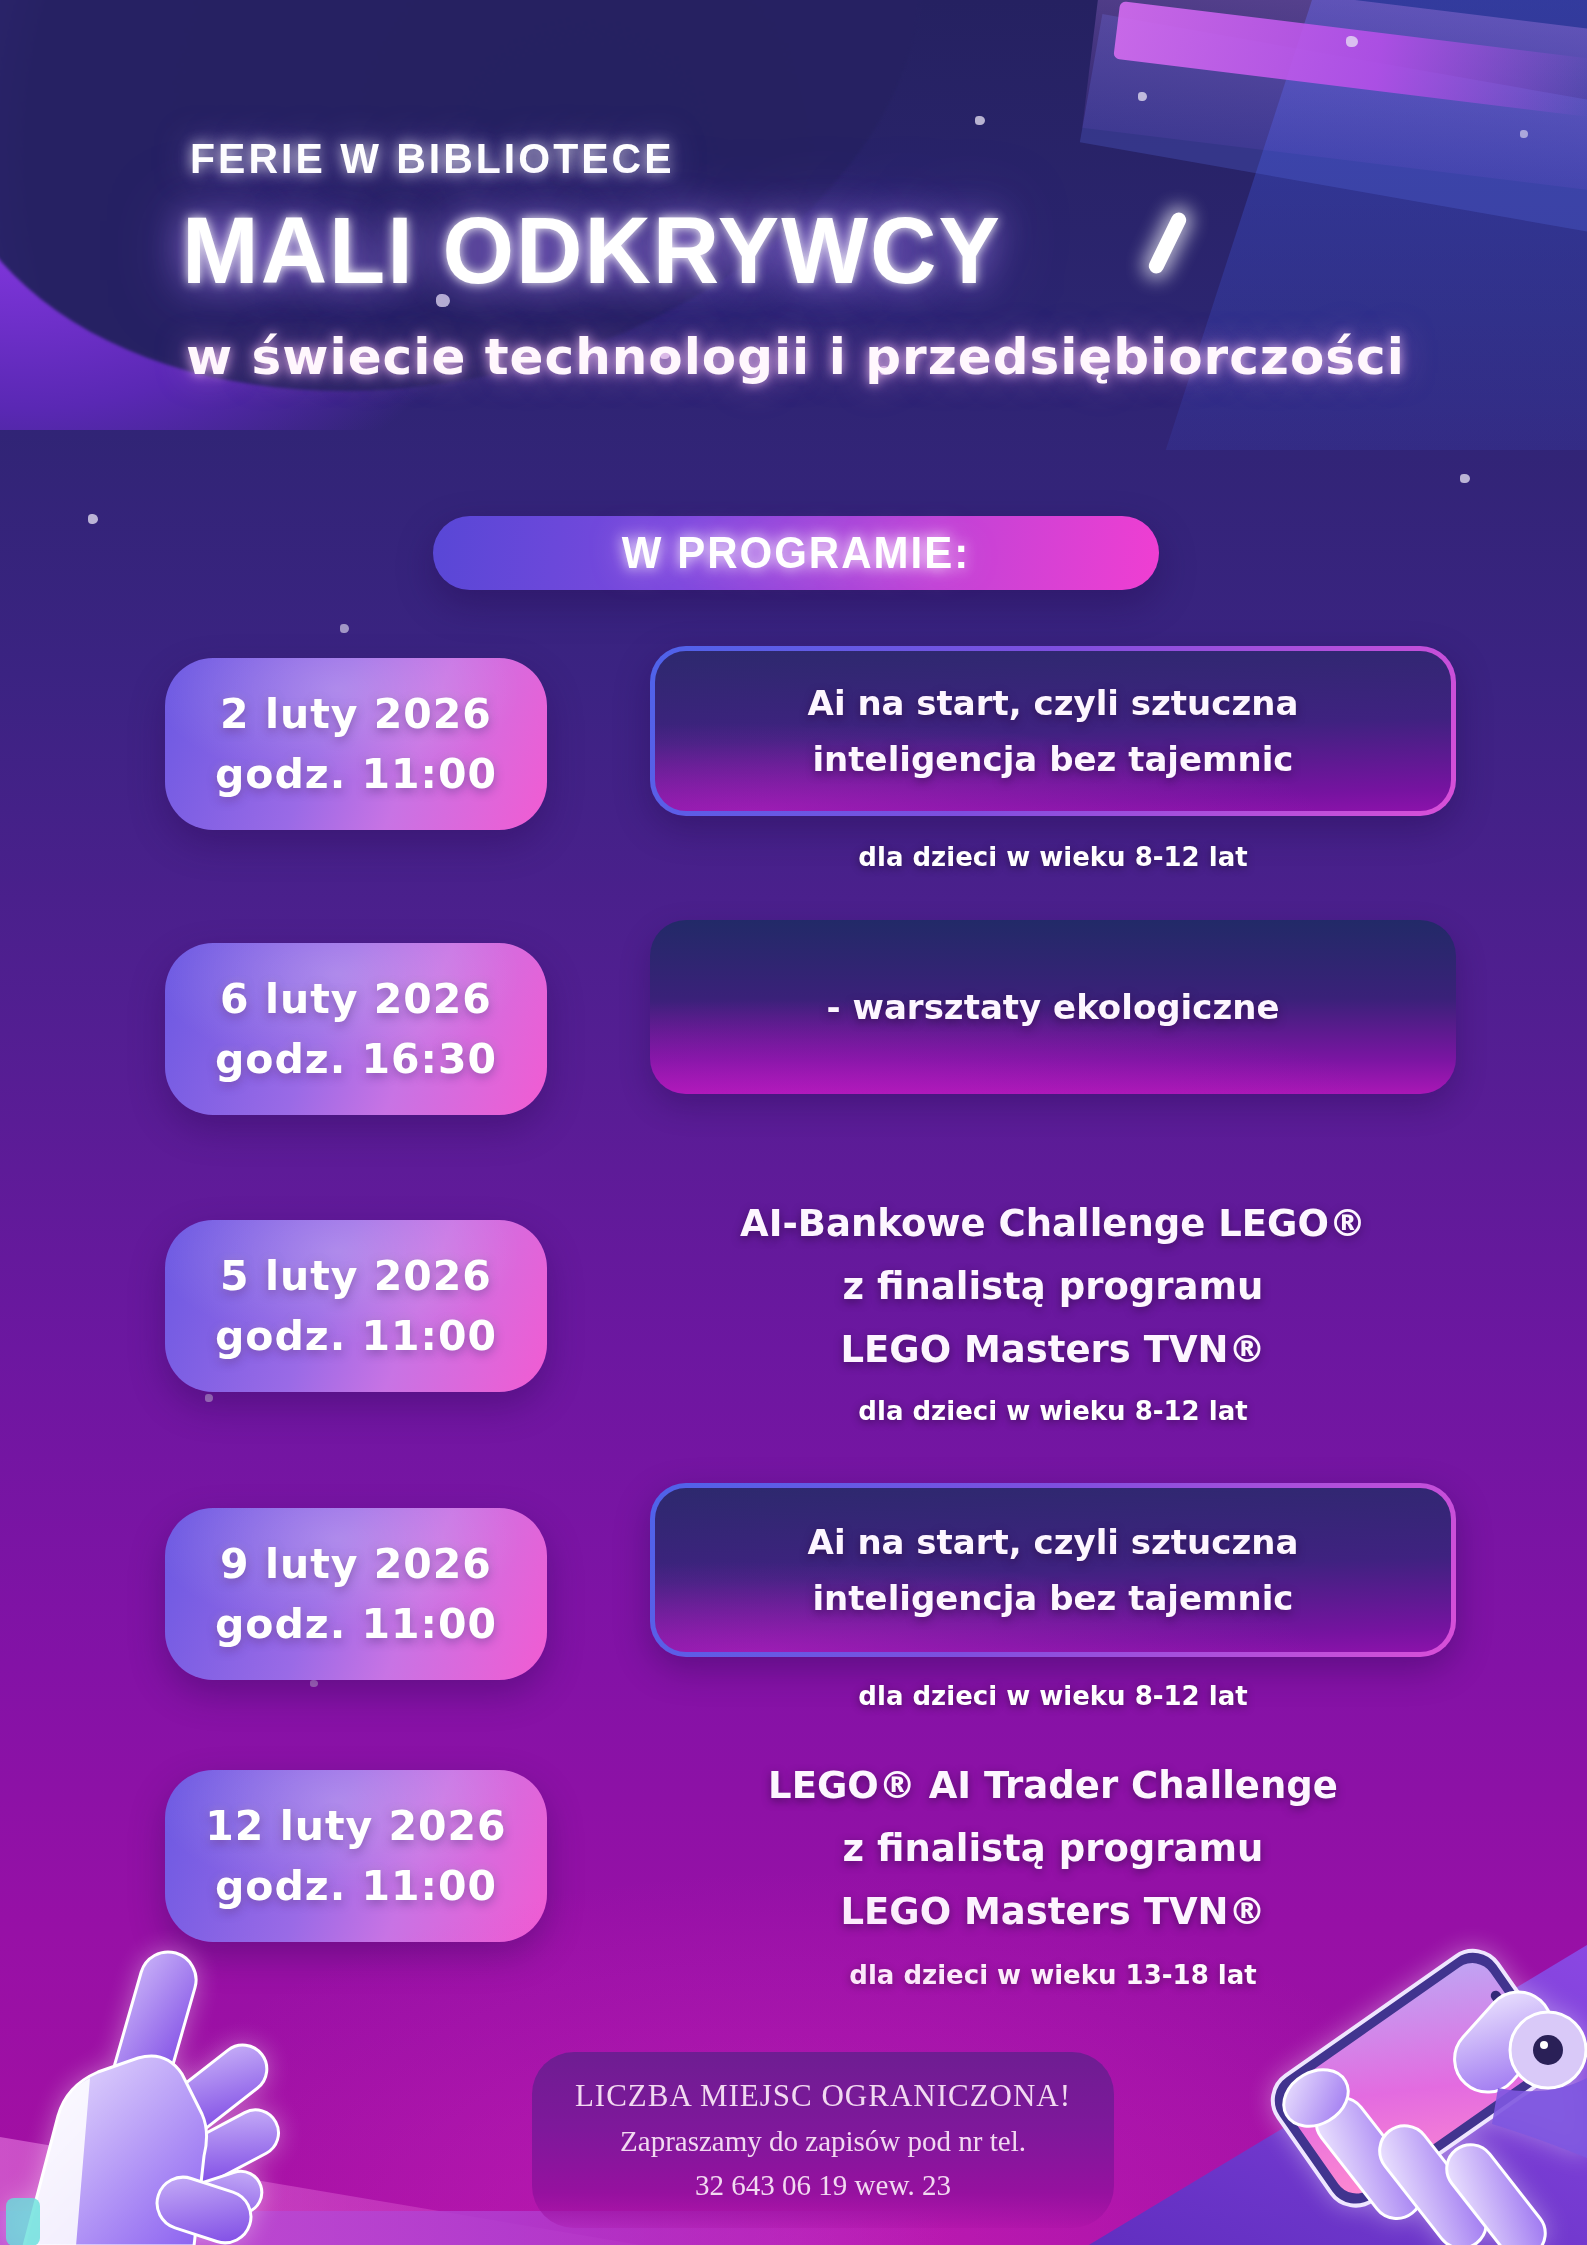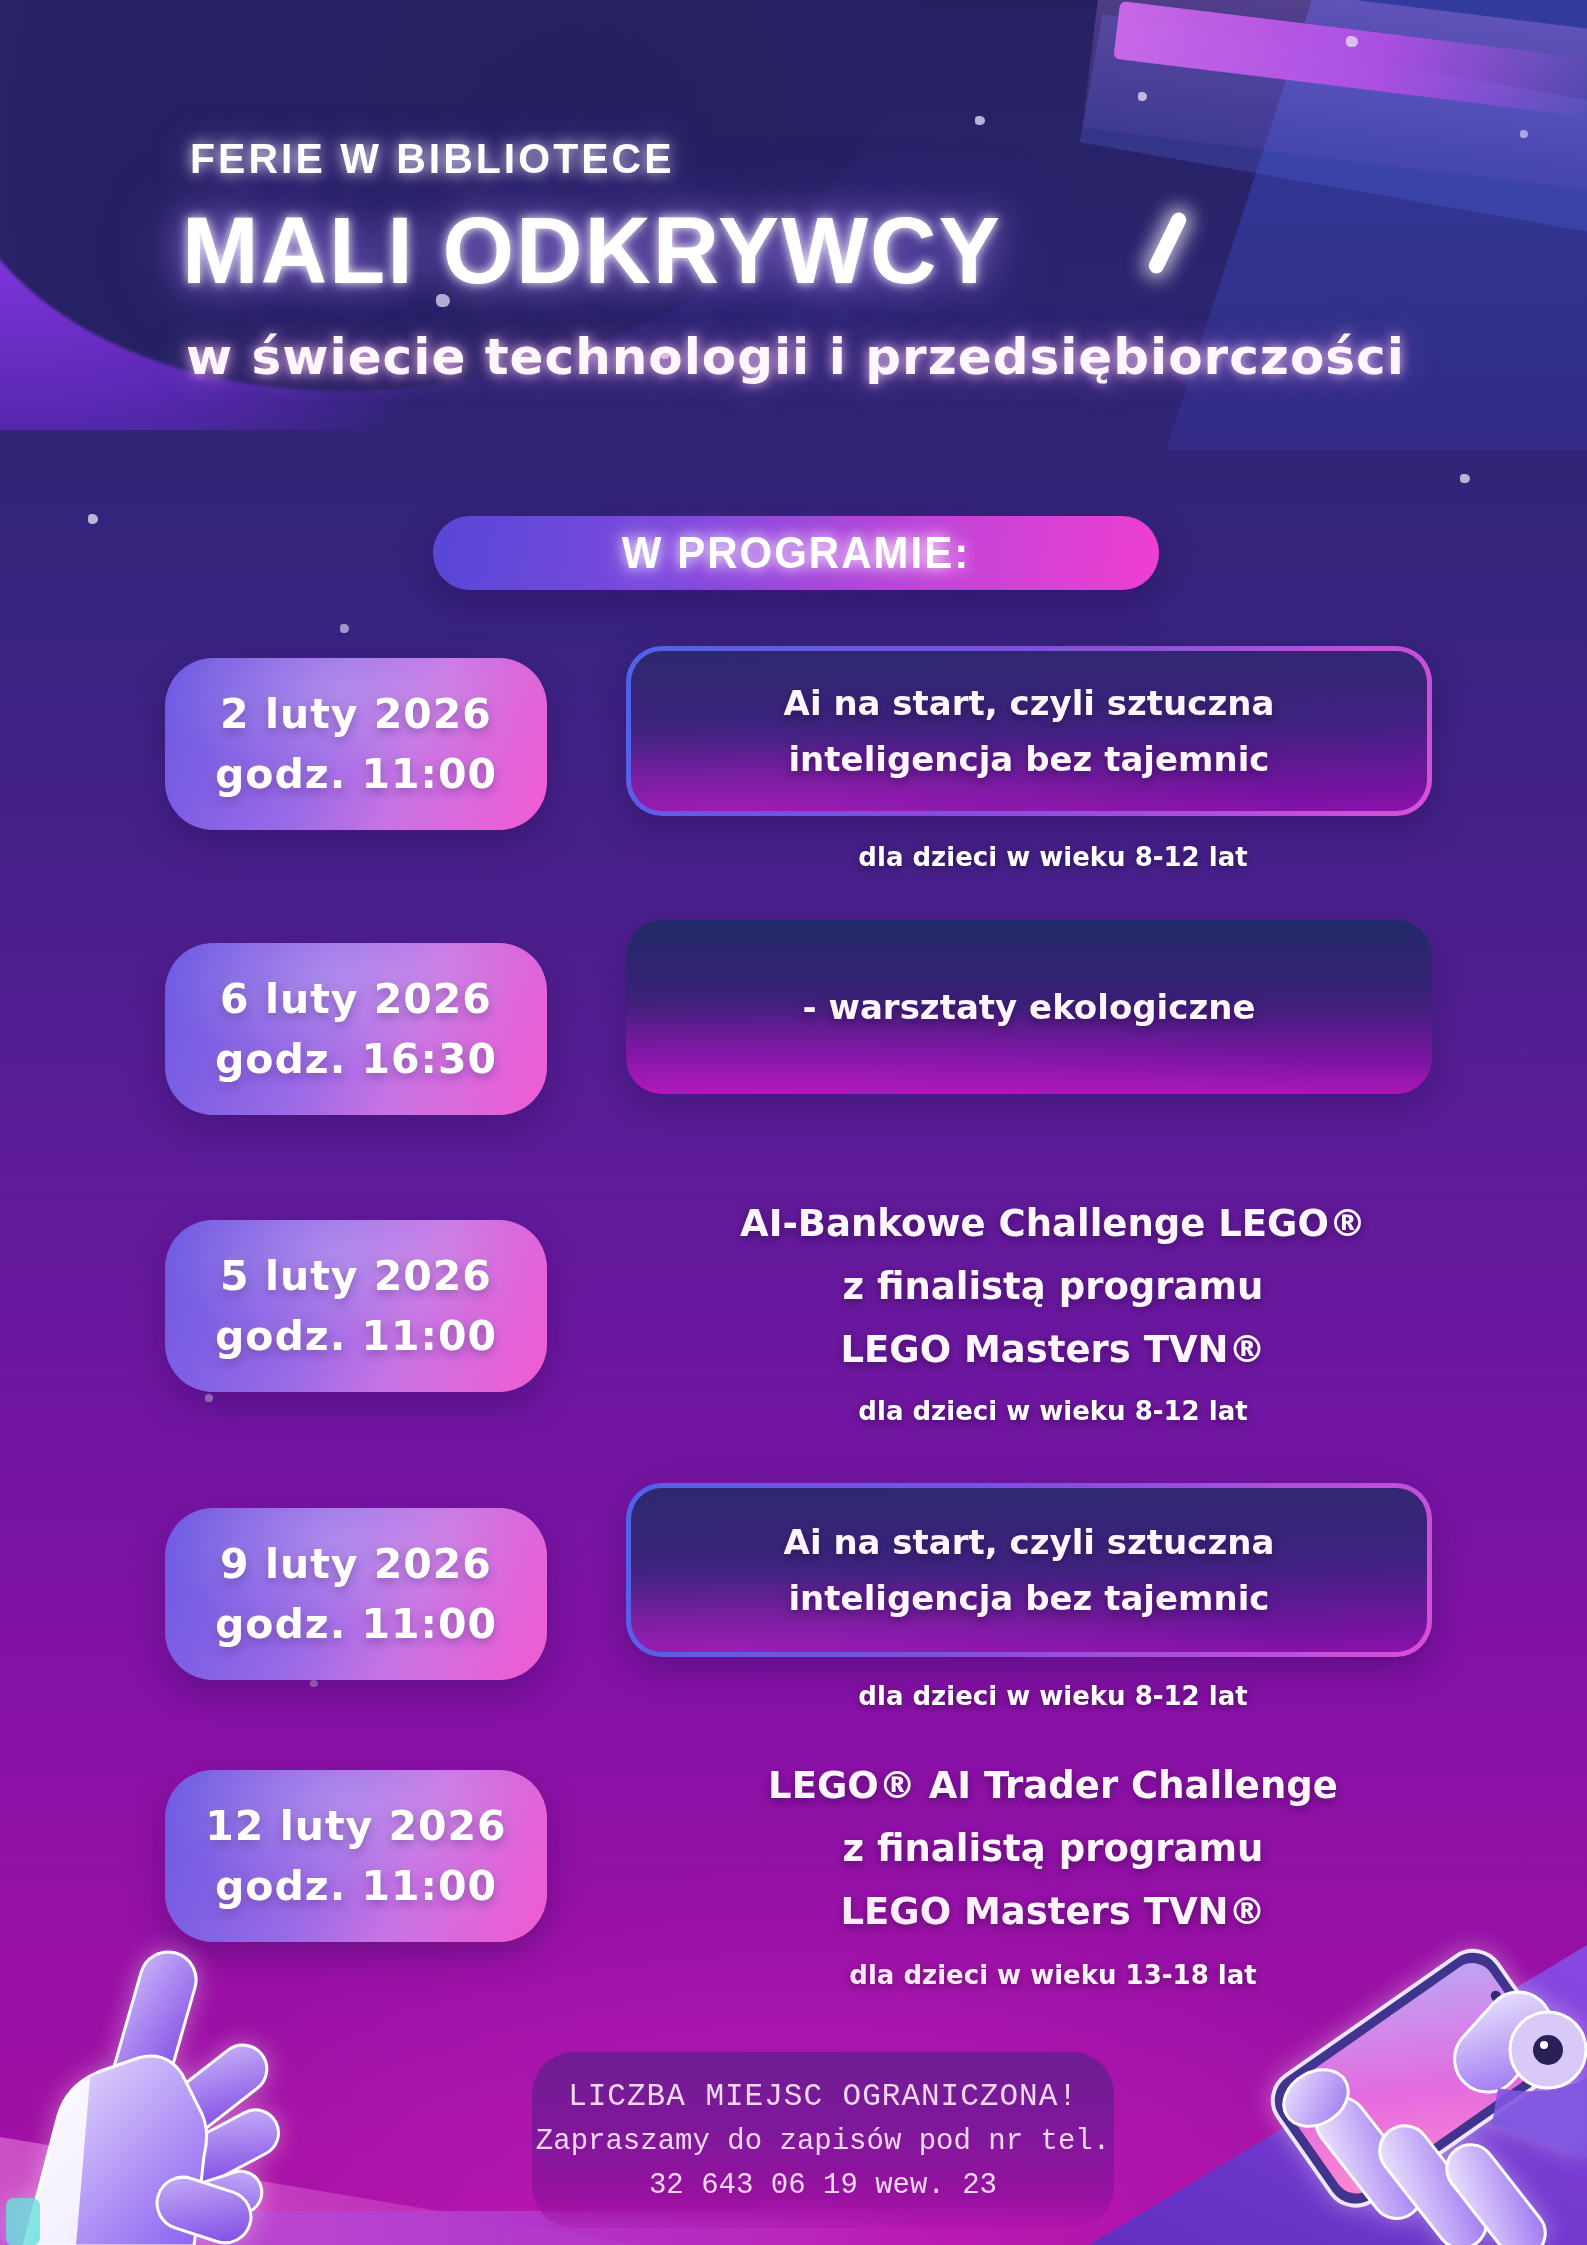--- a/index.html
+++ b/index.html
@@ -49,41 +49,41 @@
   .program-pill span{font-family:"Liberation Sans",sans-serif;font-weight:bold;font-size:42px;letter-spacing:2px;color:#fff;
     transform:scaleY(1.05);text-shadow:0 0 12px rgba(255,255,255,.9),0 0 30px rgba(255,190,255,.6);}
   
   .date-pill{position:absolute;left:165px;width:382px;height:172px;border-radius:48px;
     background:radial-gradient(80% 90% at 45% 18%,rgba(255,255,255,.22),rgba(255,255,255,0) 60%),
                linear-gradient(112deg,#6a58e2 0%,#9a6ae6 42%,#c873e4 64%,#f25bd2 100%);
     box-shadow:0 14px 34px rgba(40,10,80,.35);
     display:flex;flex-direction:column;align-items:center;justify-content:center;gap:12px;}
   .date-pill div{font-weight:bold;font-size:41px;color:#fff;letter-spacing:1px;
     text-shadow:0 3px 10px rgba(70,20,120,.5),0 0 10px rgba(255,255,255,.25);}
-  .evt-box{position:absolute;left:626px;width:806px;border-radius:36px;box-sizing:border-box;}
+  .evt-box{position:absolute;left:650px;width:806px;border-radius:36px;box-sizing:border-box;}
   .evt-box.bordered{padding:5px;
     background:linear-gradient(120deg,#4e63ea,#7e4fdf 45%,#d94fd8 100%);
     box-shadow:0 12px 34px rgba(30,10,70,.35);}
   .evt-box .inner{width:100%;height:100%;border-radius:31px;display:flex;flex-direction:column;align-items:center;justify-content:center;gap:16px;
     background:radial-gradient(130% 100% at 12% 100%,rgba(205,40,205,.45),rgba(0,0,0,0) 55%),
                linear-gradient(178deg,#2d296e 0%,#3f2280 50%,#7613a0 88%,#8c12ab 100%);}
   .evt-box.filled{display:flex;flex-direction:column;align-items:center;justify-content:center;gap:16px;
     background:radial-gradient(120% 90% at 18% 100%,rgba(195,30,200,.35),rgba(0,0,0,0) 60%),
                linear-gradient(180deg,#222a68 0%,#3a2179 45%,#7a15a2 80%,#aa17b6 100%);
     box-shadow:0 12px 30px rgba(30,10,70,.3);}
   .evt-line{font-weight:bold;font-size:34px;color:#fdf6ff;text-shadow:0 3px 9px rgba(40,10,60,.55);}
   .plain-lines{position:absolute;left:650px;width:806px;display:flex;flex-direction:column;align-items:center;gap:20px;}
   .plain-lines .evt-line{font-size:37px;}
   .audience{position:absolute;left:650px;width:806px;text-align:center;font-weight:bold;font-size:26px;color:#fff;
     text-shadow:0 2px 8px rgba(0,0,0,.4);}
   
   .footer-box{position:absolute;left:532px;top:2052px;width:582px;height:176px;border-radius:42px;
     background:linear-gradient(180deg,#6e1d92 0%,#7f189b 45%,#96119f 80%,rgba(166,15,162,.25) 100%);
     display:flex;flex-direction:column;align-items:center;justify-content:center;gap:11px;
-    font-family:Liberation Mono, monospace;color:#f2d9f1;}
+    font-family:Liberation Serif, serif;color:#f2d9f1;}
   .footer-box .f1{font-size:31px;letter-spacing:1px;}
   .footer-box .f2,.footer-box .f3{font-size:29px;text-align:right;}
   
   .hand{position:absolute;filter:drop-shadow(0 0 12px rgba(255,255,255,.35));}
 </style>
 </head>
 <body>
 
 <div class="poster">
 

